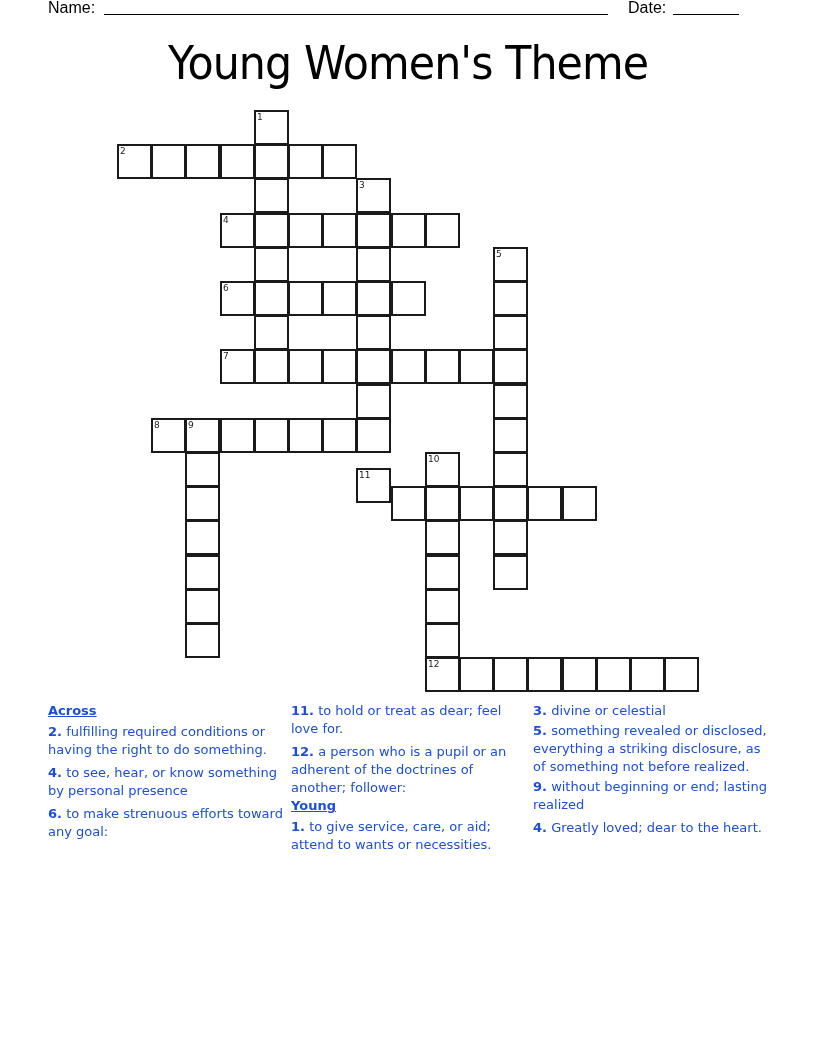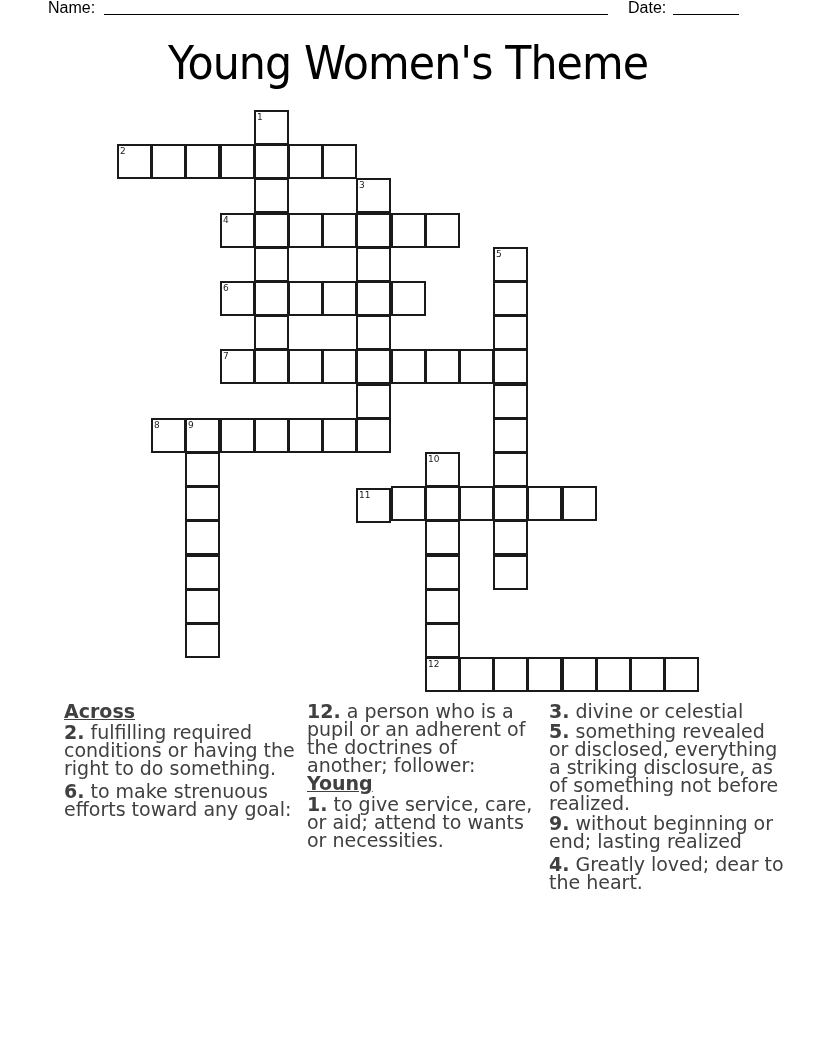--- a/index.html
+++ b/index.html
@@ -27,21 +27,21 @@
       position: absolute; width: 35px; height: 35px;
       border: 2px solid #1a1a1a; background: #fff;
     }
     .cell .num {
       position: absolute; left: 1px; top: 0px; font-size: 9px; line-height: 10px;
       font-family: "DejaVu Sans", sans-serif; color: #222;
     }
 
     .clues {
       position: absolute; top: 702px; font-family: "DejaVu Sans", sans-serif;
-      font-size: 19px; line-height: 18px; color: #404040; margin-left: 16px;
+      font-size: 13px; line-height: 18px; color: #1d4ed8;
     }
     .col1 { left: 48px; width: 235px; }
     .col2 { left: 291px; width: 235px; }
     .col3 { left: 533px; width: 235px; }
     .section-head { font-weight: bold; text-decoration: underline; margin-bottom: 3px; }
     .clue { margin-bottom: 5px; }
     .clue b { font-weight: bold; }
   </style>
 </head>
 <body>
@@ -137,43 +137,45 @@
       <span class="num">10</span>
     </div>
     <div class="cell" style="left: 425px; top: 486px;"></div>
     <div class="cell" style="left: 425px; top: 520px;"></div>
     <div class="cell" style="left: 425px; top: 555px;"></div>
     <div class="cell" style="left: 425px; top: 589px;"></div>
     <div class="cell" style="left: 425px; top: 623px;"></div>
     <div class="cell" style="left: 425px; top: 657px;">
       <span class="num">12</span>
     </div>
-    <div class="cell" style="left: 356px; top: 488px;">
+    <div class="cell" style="left: 356px; top: 468px;">
       <span class="num">11</span>
     </div>
     <div class="cell" style="left: 391px; top: 486px;"></div>
     <div class="cell" style="left: 459px; top: 486px;"></div>
     <div class="cell" style="left: 527px; top: 486px;"></div>
     <div class="cell" style="left: 562px; top: 486px;"></div>
     <div class="cell" style="left: 459px; top: 657px;"></div>
     <div class="cell" style="left: 493px; top: 657px;"></div>
     <div class="cell" style="left: 527px; top: 657px;"></div>
     <div class="cell" style="left: 562px; top: 657px;"></div>
     <div class="cell" style="left: 596px; top: 657px;"></div>
     <div class="cell" style="left: 630px; top: 657px;"></div>
     <div class="cell" style="left: 664px; top: 657px;"></div>
   </div>
 
 <div class="clues col1">
   <div class="section-head">Across</div>
   <div class="clue"><b>2.</b> <span>fulfilling required conditions or having the right to do something.</span></div>
+  <div class="clue"><b>4.</b> <span>to see, hear, or know something by personal presence</span></div>
   <div class="clue"><b>6.</b> <span>to make strenuous efforts toward any goal:</span></div>
 </div>
 
 <div class="clues col2">
+  <div class="clue"><b>11.</b> <span>to hold or treat as dear; feel love for.</span></div>
   <div class="clue" style="margin-bottom:0"><b>12.</b> <span>a person who is a pupil or an adherent of the doctrines of another; follower:</span></div>
   <div class="section-head">Young</div>
   <div class="clue"><b>1.</b> <span>to give service, care, or aid; attend to wants or necessities.</span></div>
 </div>
 
 <div class="clues col3">
   <div class="clue" style="margin-bottom:2px"><b>3.</b> <span>divine or celestial</span></div>
   <div class="clue" style="margin-bottom:2px"><b>5.</b> <span>something revealed or disclosed, everything a striking disclosure, as of something not before realized.</span></div>
   <div class="clue"><b>9.</b> <span>without beginning or end; lasting realized</span></div>
   <div class="clue"><b>4.</b> <span>Greatly loved; dear to the heart.</span></div>

